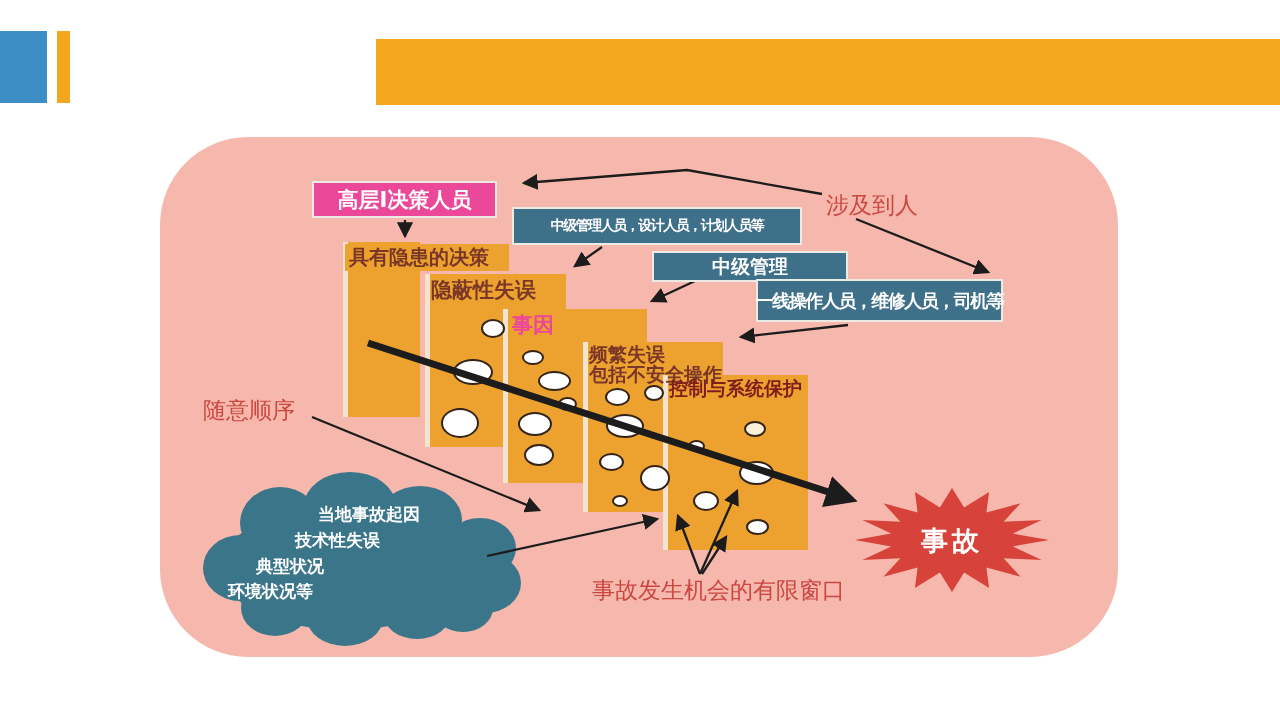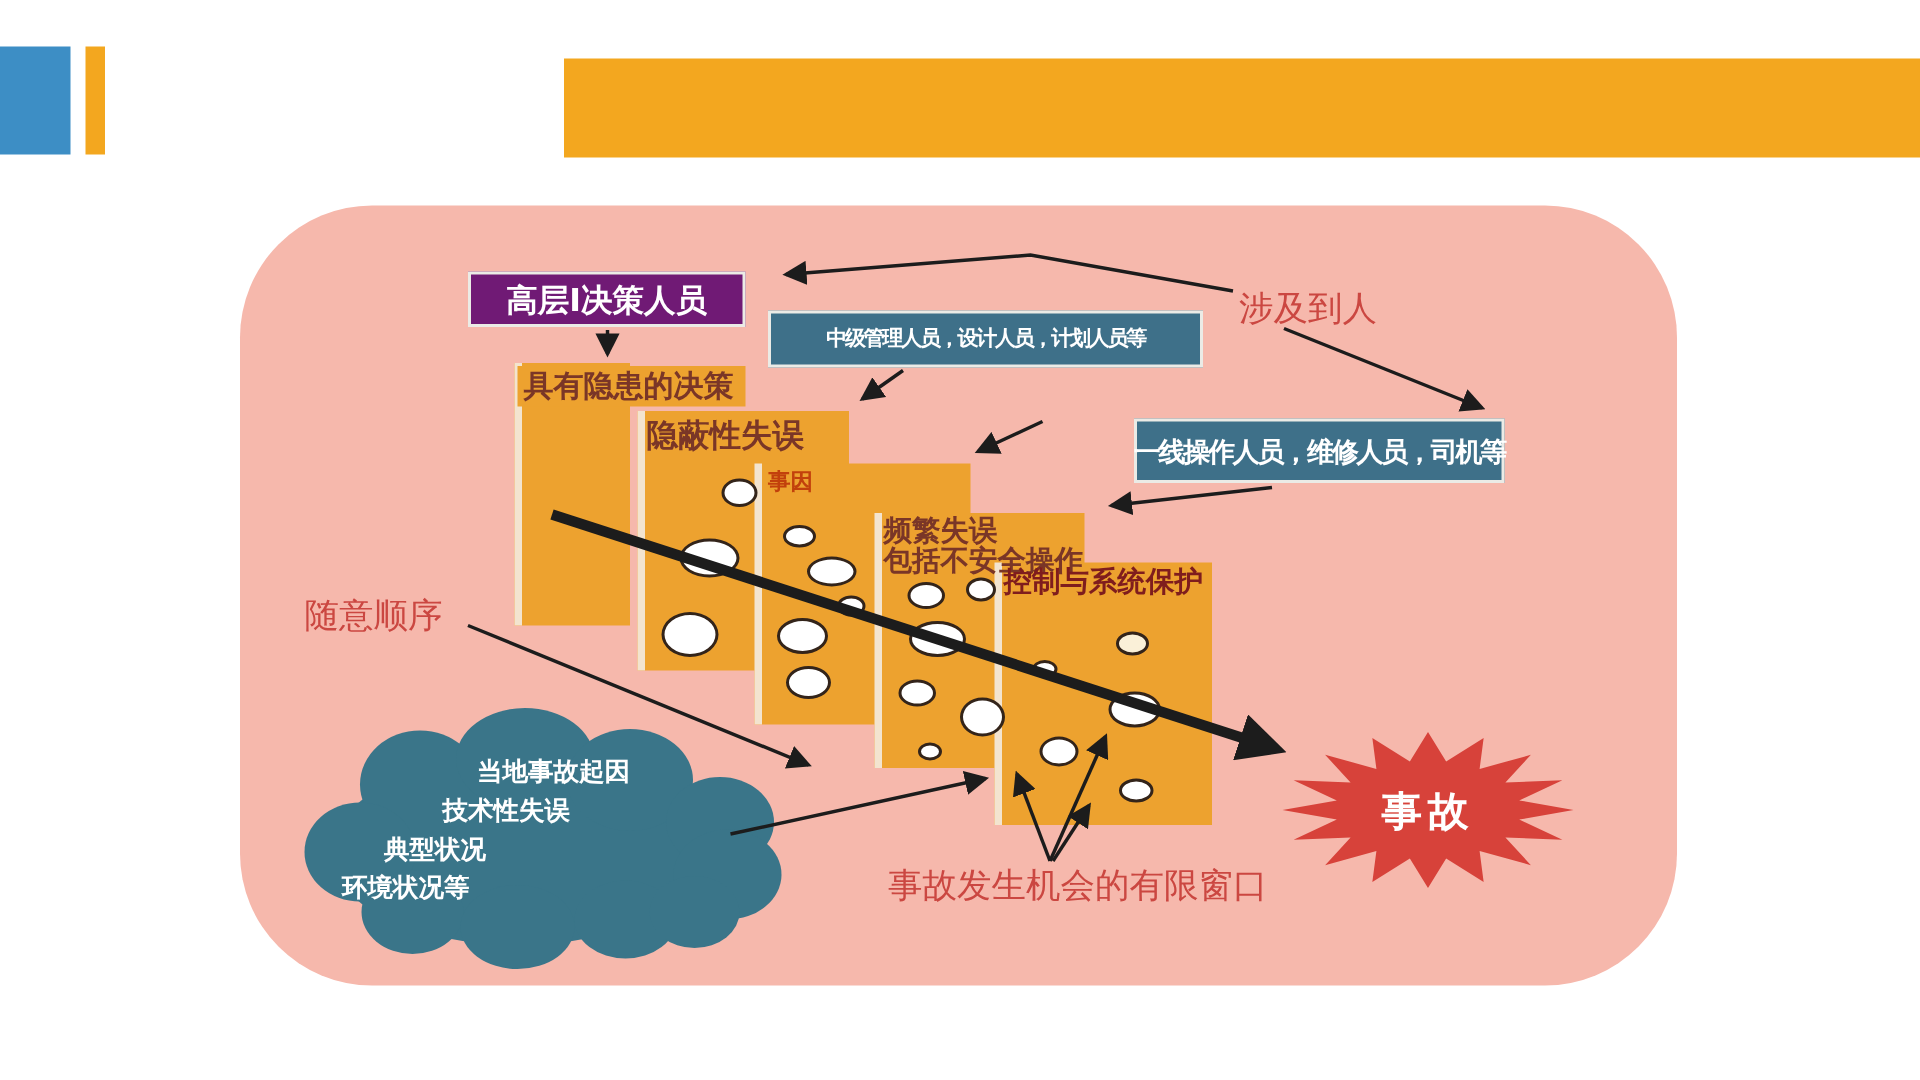--- a/index.html
+++ b/index.html
@@ -70,37 +70,37 @@
         <line x1="487" y1="556" x2="657" y2="519" stroke="#1C1C1C" stroke-width="2.3" marker-end="url(#ah)"></line>
         <line x1="700" y1="574" x2="678" y2="516" stroke="#1C1C1C" stroke-width="2.3" marker-end="url(#ah)"></line>
         <line x1="700" y1="574" x2="737" y2="491" stroke="#1C1C1C" stroke-width="2.3" marker-end="url(#ah)"></line>
         <line x1="702" y1="574" x2="726" y2="537" stroke="#1C1C1C" stroke-width="2.3" marker-end="url(#ah)"></line>
         <line x1="368" y1="343" x2="850" y2="499" stroke="#1C1C1C" stroke-width="7" marker-end="url(#ahb)"></line>
       </g>
   </svg>
   <div class="abs" id="star-label" style="z-index: 41; left: 882px; top: 523px;">事故</div>
 
 <div class="abs slice" style="left: 343px; top: 242px; width: 77px; height: 175px; background: rgb(237, 162, 47); border-left: 5px solid rgb(243, 228, 207); z-index: 20;"></div>
-    <div class="abs slice-label" style="left: 345px; top: 244px; font-size: 20px; color: rgb(122, 54, 39); z-index: 35; background: rgb(237, 162, 47); padding: 3px 8px 3px 4px;">
+    <div class="abs slice-label" style="left: 345px; top: 244px; font-size: 20px; color: rgb(122, 54, 39); z-index: 35; background: rgb(237, 162, 47); padding: 3px 20px 3px 4px;">
       <div>具有隐患的决策</div>
     </div>
     <div class="abs slice" style="left: 425px; top: 274px; width: 141px; height: 173px; background: rgb(237, 162, 47); border-left: 5px solid rgb(243, 228, 207); z-index: 21;"></div>
     <div class="abs hole" style="left: 481px; top: 318.5px; width: 24px; height: 19px; z-index: 30;"></div>
     <div class="abs hole" style="left: 453px; top: 359px; width: 40px; height: 26px; z-index: 30;"></div>
     <div class="abs hole" style="left: 441px; top: 408px; width: 38px; height: 30px; z-index: 30;"></div>
     <div class="abs slice-label" style="left: 431px; top: 279px; font-size: 21px; color: rgb(122, 54, 39); z-index: 35;">
       <div>隐蔽性失误</div>
     </div>
     <div class="abs slice" style="left: 503px; top: 309px; width: 144px; height: 174px; background: rgb(237, 162, 47); border-left: 5px solid rgb(243, 228, 207); z-index: 22;"></div>
     <div class="abs hole" style="left: 522px; top: 349.5px; width: 22px; height: 15px; z-index: 30;"></div>
     <div class="abs hole" style="left: 537.5px; top: 371px; width: 33px; height: 20px; z-index: 30;"></div>
     <div class="abs hole" style="left: 557.5px; top: 397px; width: 19px; height: 14px; z-index: 30;"></div>
     <div class="abs hole" style="left: 518px; top: 412px; width: 34px; height: 24px; z-index: 30;"></div>
     <div class="abs hole" style="left: 524px; top: 444px; width: 30px; height: 22px; z-index: 30;"></div>
-    <div class="abs slice-label" style="left: 512px; top: 314px; font-size: 15px; color: #c2410c; z-index: 35;">
+    <div class="abs slice-label" style="left: 512px; top: 314px; font-size: 21px; color: #ec4899; z-index: 35;">
       <div>事因</div>
     </div>
     <div class="abs slice" style="left: 583px; top: 342px; width: 140px; height: 170px; background: rgb(237, 162, 47); border-left: 5px solid rgb(243, 228, 207); z-index: 23;"></div>
     <div class="abs hole" style="left: 604.5px; top: 388px; width: 25px; height: 18px; z-index: 30;"></div>
     <div class="abs hole" style="left: 644px; top: 385px; width: 20px; height: 16px; z-index: 30;"></div>
     <div class="abs hole" style="left: 606px; top: 414px; width: 38px; height: 24px; z-index: 30;"></div>
     <div class="abs hole" style="left: 598.5px; top: 453px; width: 25px; height: 18px; z-index: 30;"></div>
     <div class="abs hole" style="left: 640px; top: 465px; width: 30px; height: 26px; z-index: 30;"></div>
     <div class="abs hole" style="left: 612px; top: 495px; width: 16px; height: 12px; z-index: 30;"></div>
     <div class="abs slice-label" style="left: 589px; top: 345px; font-size: 19px; color: rgb(122, 54, 39); z-index: 35;">
@@ -109,22 +109,23 @@
     </div>
     <div class="abs slice" style="left: 663px; top: 375px; width: 145px; height: 175px; background: rgb(237, 162, 47); border-left: 5px solid rgb(243, 228, 207); z-index: 24;"></div>
     <div class="abs hole" style="left: 744px; top: 421px; width: 22px; height: 16px; z-index: 30; background: rgb(250, 240, 216);"></div>
     <div class="abs hole" style="left: 687.5px; top: 440px; width: 17px; height: 12px; z-index: 30;"></div>
     <div class="abs hole" style="left: 738.5px; top: 461px; width: 35px; height: 24px; z-index: 30;"></div>
     <div class="abs hole" style="left: 693px; top: 491px; width: 26px; height: 20px; z-index: 30;"></div>
     <div class="abs hole" style="left: 745.5px; top: 519px; width: 23px; height: 16px; z-index: 30;"></div>
     <div class="abs slice-label" style="left: 669px; top: 379px; font-size: 19px; color: #7f1d1d; z-index: 35;">
       <div>控制与系统保护</div>
     </div>
-    <div class="abs role-box" style="left: 312px; top: 181px; width: 185px; height: 37px; background: #701a75; font-size: 21px; letter-spacing: 0px; z-index: 45;">高层I决策人员</div>
+    <div class="abs role-box" style="left: 312px; top: 181px; width: 185px; height: 37px; background: #ec4899; font-size: 21px; letter-spacing: 0px; z-index: 45;">高层I决策人员</div>
     <div class="abs role-box" style="left: 512px; top: 207px; width: 290px; height: 38px; background: rgb(62, 112, 137); font-size: 14px; letter-spacing: -1.5px; z-index: 45;">中级管理人员，设计人员，计划人员等</div>
+    <div class="abs role-box" style="left: 652px; top: 251px; width: 196px; height: 31px; background: rgb(62, 112, 137); font-size: 19px; letter-spacing: 0px; z-index: 45;">中级管理</div>
     <div class="abs role-box" style="left: 756px; top: 279px; width: 247px; height: 43px; background: rgb(62, 112, 137); font-size: 18px; letter-spacing: -1.5px; z-index: 45;">一线操作人员，维修人员，司机等</div>
     <div class="abs annotation" style="left: 826px; top: 190px; font-size: 23px; color: rgb(203, 71, 65); z-index: 46;">涉及到人</div>
     <div class="abs annotation" style="left: 203px; top: 395px; font-size: 23px; color: rgb(203, 71, 65); z-index: 46;">随意顺序</div>
     <div class="abs annotation" style="left: 592px; top: 575px; font-size: 23px; color: rgb(203, 71, 65); z-index: 46;">事故发生机会的有限窗口</div>
     <div class="abs cloud-line" style="left: 318px; top: 503px; z-index: 36;">当地事故起因</div>
     <div class="abs cloud-line" style="left: 295px; top: 529px; z-index: 36;">技术性失误</div>
     <div class="abs cloud-line" style="left: 256px; top: 555px; z-index: 36;">典型状况</div>
     <div class="abs cloud-line" style="left: 228px; top: 580px; z-index: 36;">环境状况等</div>
   </div>
 

